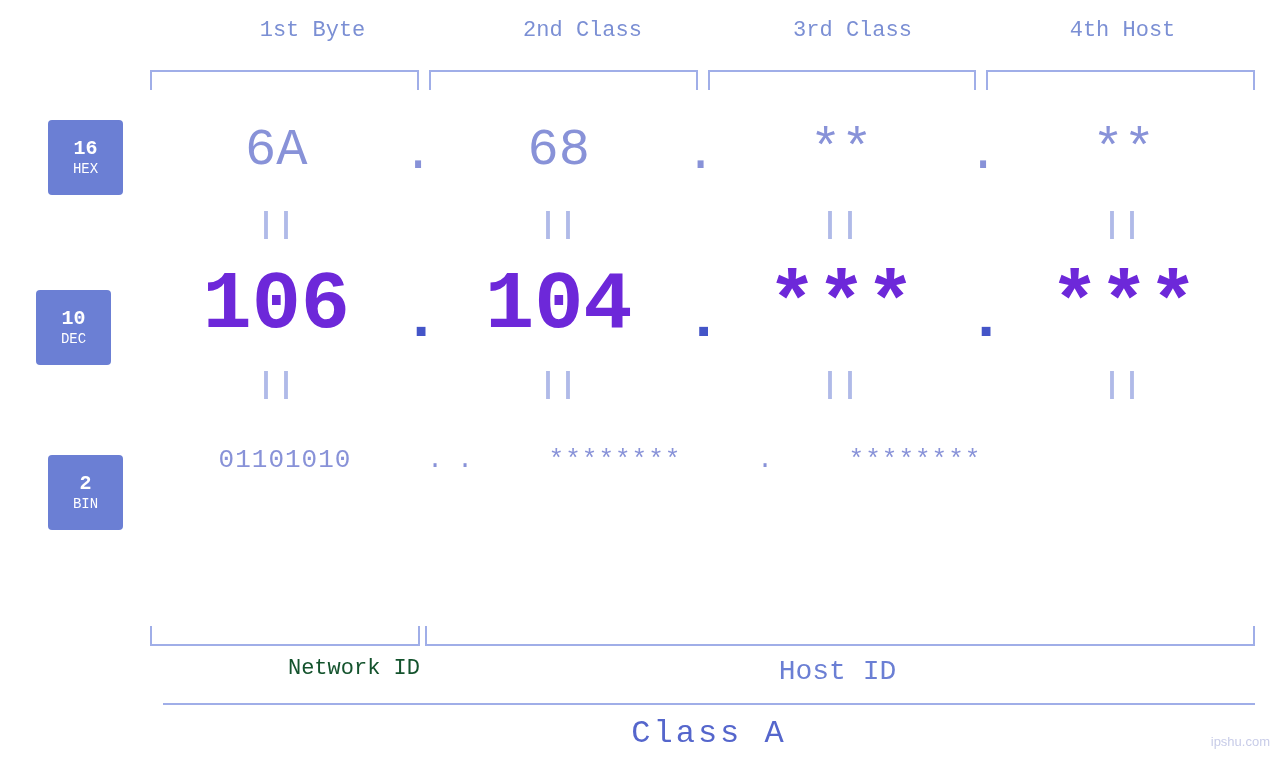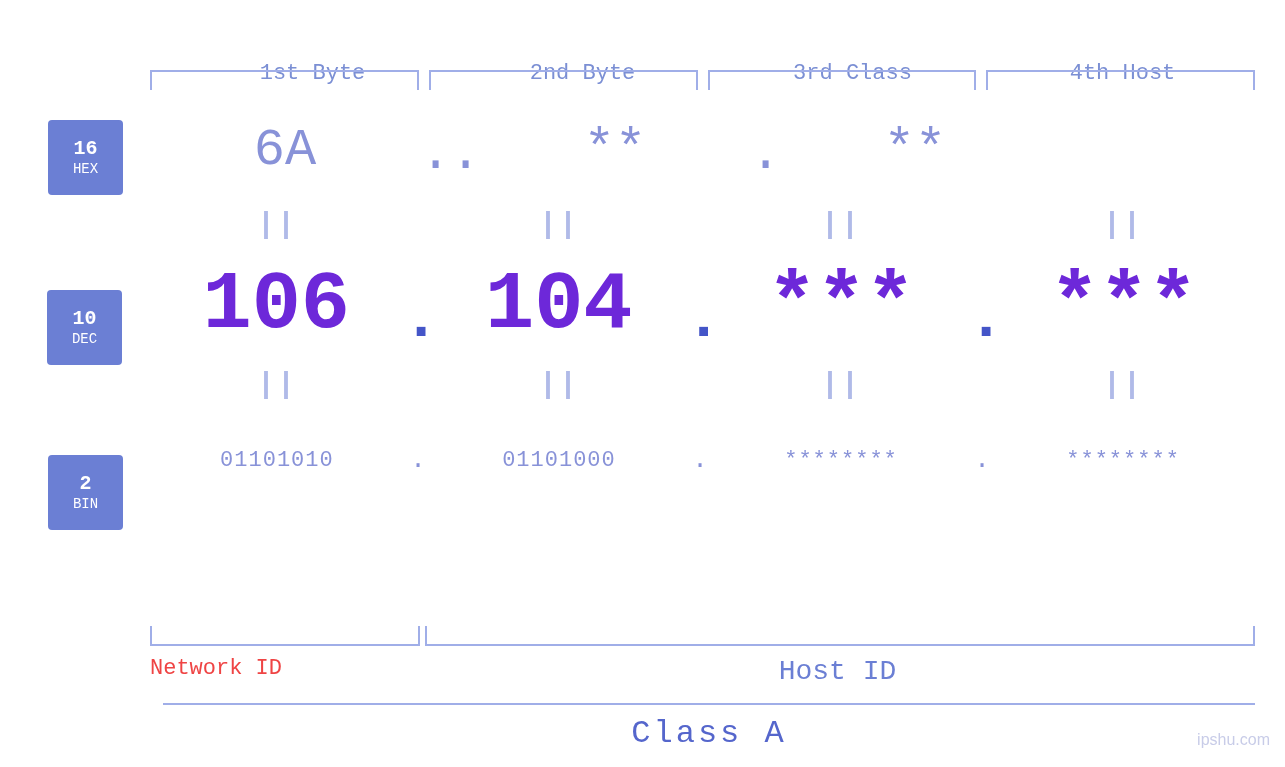--- a/index.html
+++ b/index.html
@@ -29,21 +29,20 @@
       width: 150px;
     }
 
     .byte-header {
       width: 270px;
       text-align: center;
       color: #7b8fd4;
       font-family: 'Courier New', Courier, monospace;
       font-size: 22px;
       font-weight: 400;
-      margin-top: 43px;
     }
 
     
     .top-brackets {
       position: absolute;
       top: 70px;
       left: 150px;
       right: 30px;
       display: flex;
     }
@@ -135,21 +134,21 @@
 
     
     .dec-value {
       font-size: 82px;
       color: #6d28d9;
       font-weight: bold;
     }
 
     
     .bin-value {
-      font-size: 22px;
+      font-size: 26px;
       color: #8892d8;
       font-weight: 400;
       letter-spacing: 1px;
     }
 
     
     .equals-row {
       display: flex;
       align-items: center;
       height: 50px;
@@ -202,22 +201,22 @@
       border-right: 2px solid #a0aee8;
     }
 
     .bottom-labels {
       display: flex;
       margin-top: 10px;
     }
 
     .network-id-label {
       width: 270px;
-      text-align: left;
-      color: #ef4444;
+      text-align: right;
+      color: #14532d;
       font-size: 22px;
       font-family: 'Courier New', Courier, monospace;
     }
 
     .host-id-label {
       flex: 1;
       text-align: center;
       color: #6b7fd4;
       font-size: 28px;
       font-family: 'Courier New', Courier, monospace;
@@ -245,21 +244,21 @@
       font-weight: 400;
       letter-spacing: 3px;
     }
 
     
     .watermark {
       position: absolute;
       bottom: 18px;
       right: 15px;
       color: #c8cce8;
-      font-size: 16px;
+      font-size: 13px;
       font-family: Arial, sans-serif;
     }
 
     
     .dec-dot {
       font-size: 62px;
       color: #4455c8;
       font-weight: bold;
       margin-top: 30px;
     }
@@ -273,30 +272,30 @@
 
     .bin-dot {
       font-size: 26px;
       color: #8892d8;
       font-weight: 400;
       margin-top: 0;
     }
 
     
     .badge-hex { position: absolute; top: 120px; left: 48px; }
-    .badge-dec { position: absolute; top: 290px; left: 47px; }
+    .badge-dec { position: absolute; top: 290px; left: 36px; }
     .badge-bin { position: absolute; top: 455px; left: 48px; }
   </style>
 </head>
 <body>
 
 <div class="byte-headers">
   <div class="byte-header-spacer"></div>
   <div class="byte-header">1st Byte</div>
-  <div class="byte-header">2nd Byte</div>
+  <div class="byte-header">2nd Class</div>
   <div class="byte-header">3rd Class</div>
   <div class="byte-header">4th Host</div>
 </div>
 
 <div class="top-brackets">
   <div class="bracket-cell"></div>
   <div class="bracket-cell" style="margin-left:10px;"></div>
   <div class="bracket-cell" style="margin-left:10px;"></div>
   <div class="bracket-cell" style="margin-left:10px;"></div>
 </div>
@@ -316,20 +315,23 @@
   <span class="base-label">BIN</span>
 </div>
 
 <div class="main-grid">
 
   <div class="data-row">
     <div class="data-cell">
       <span class="data-value hex-value">6A</span>
     </div>
     <span class="dot hex-dot">.</span>
+    <div class="data-cell">
+      <span class="data-value hex-value">68</span>
+    </div>
     <span class="dot hex-dot">.</span>
     <div class="data-cell">
       <span class="data-value hex-value">**</span>
     </div>
     <span class="dot hex-dot">.</span>
     <div class="data-cell">
       <span class="data-value hex-value">**</span>
     </div>
   </div>
 
@@ -385,23 +387,20 @@
     <div class="equals-cell">
       <span class="equals-sign">||</span>
     </div>
   </div>
 
   <div class="data-row">
     <div class="data-cell">
       <span class="data-value bin-value">01101010</span>
     </div>
     <span class="dot bin-dot" style="font-size:26px;margin-top:0;">.</span>
-    <div class="data-cell">
-      <span class="data-value bin-value">01101000</span>
-    </div>
     <span class="dot bin-dot" style="font-size:26px;margin-top:0;">.</span>
     <div class="data-cell">
       <span class="data-value bin-value">********</span>
     </div>
     <span class="dot bin-dot" style="font-size:26px;margin-top:0;">.</span>
     <div class="data-cell">
       <span class="data-value bin-value">********</span>
     </div>
   </div>
 

